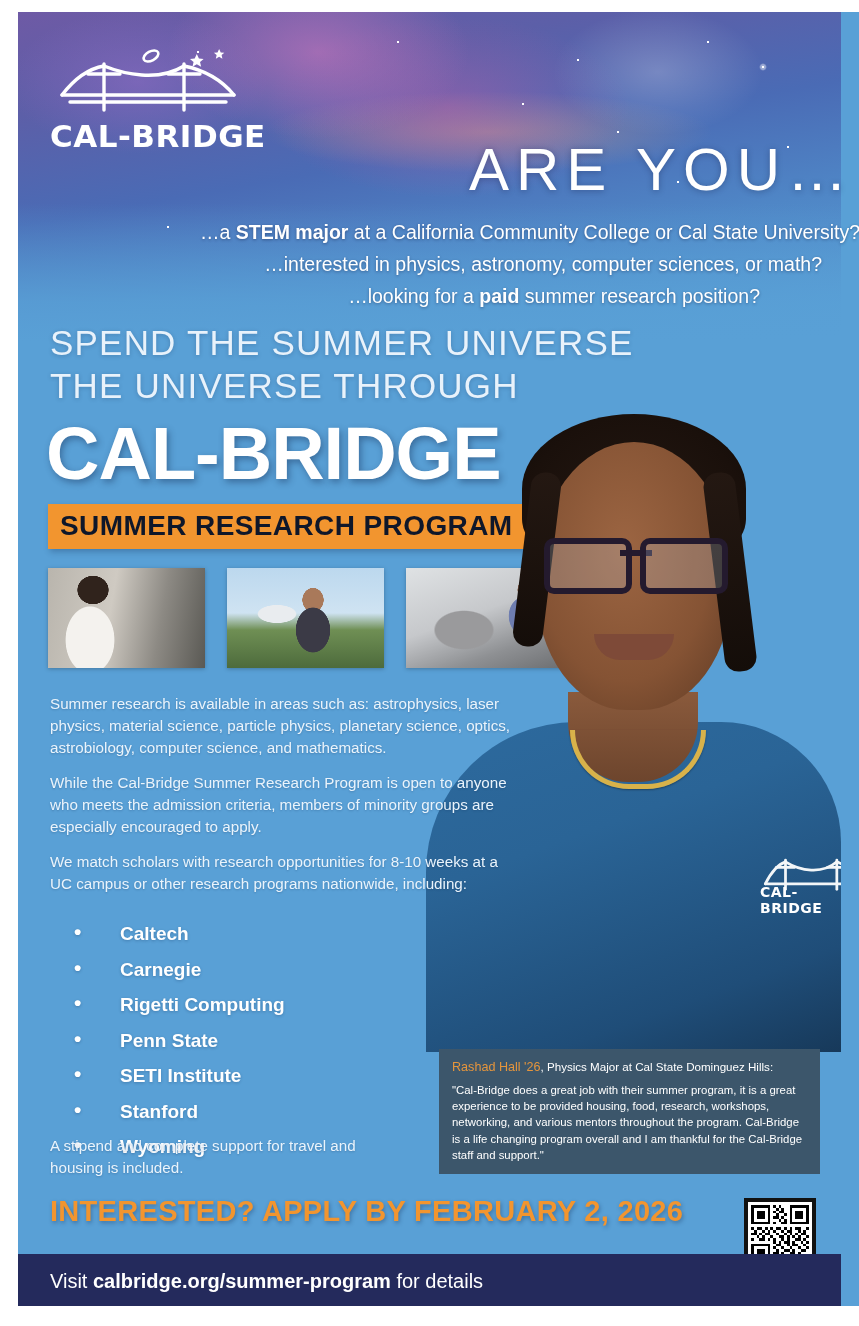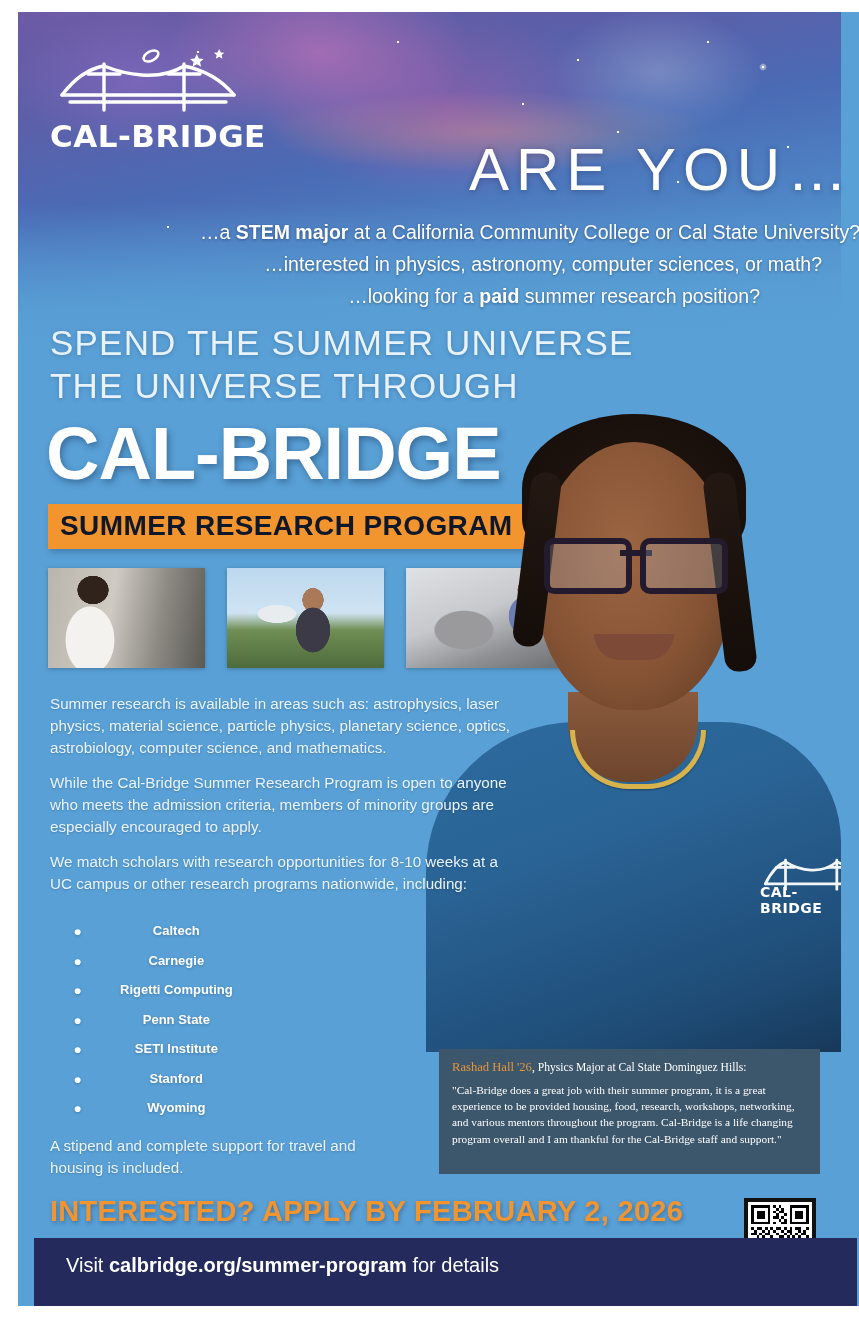--- a/index.html
+++ b/index.html
@@ -117,24 +117,23 @@
     text-shadow:0 1px 2px rgba(20,45,85,.25);
   }
   .p1{top:681px;}
   .p2{top:760px;}
   .p3{top:839px;}
 
   ul.schools{
     position:absolute; left:44px; top:912px; margin:0; padding:0; list-style:none;
   }
   ul.schools li{
-    color:#fff; font-size:13px; font-weight:700; line-height:1;
+    color:#fff; font-size:19px; font-weight:700; line-height:1;
     padding:0 0 16.5px 58px; position:relative;
     text-shadow:0 1px 3px rgba(20,45,85,.3);
-    text-align:center;
   }
   ul.schools li:before{
     content:"•"; position:absolute; left:12px; top:-3px; font-size:21px;
   }
   .stipend{
     position:absolute; left:32px; top:1123px; width:360px;
     color:#eaf4fc; font-size:15.2px; line-height:1.45;
     text-shadow:0 1px 2px rgba(20,45,85,.25);
   }
 
@@ -198,40 +197,40 @@
     opacity:.95;
   }
   .st-logo-word{
     position:absolute; left:342px; top:492px; color:#fff; font-size:14px;
     font-weight:700; letter-spacing:.5px; font-family:"DejaVu Sans",sans-serif;
   }
 
   
   .quote{
     position:absolute; left:421px; top:1037px; width:381px; height:125px;
-    background:#3c566b; padding:10px 13px 0 13px; box-sizing:border-box;font-family:Liberation Serif, serif;
+    background:#3c566b; padding:10px 13px 0 13px; box-sizing:border-box;
   }
   .quote .who{font-size:11.6px; color:#ffffff; line-height:1.35;}
   .quote .who b{color:#e5953c; font-weight:400; font-size:12.6px;}
   .quote .body{font-size:11.4px; color:#fff; line-height:1.42; margin-top:6px;}
 
   
   .cta{
     position:absolute; left:32px; top:1183px;
     color:#f2952f; font-size:29px; font-weight:700; letter-spacing:.3px;
     text-shadow:1px 2px 4px rgba(20,45,85,.4);
   }
   .qr{
     position:absolute; left:726px; top:1186px; width:72px; height:72px;
     background:#fff; border:4px solid #111; box-sizing:border-box; padding:3px;
   }
   .qr svg{display:block; width:100%; height:100%;}
 
   .footer{
-    position:absolute; left:16px; bottom:0; width:823px; height:68px;
+    position:absolute; left:0; bottom:0; width:823px; height:52px;
     background:#242a5c;
   }
   .footer .txt{
     position:absolute; left:32px; top:16px; color:#fff; font-size:20px; font-weight:300;
   }
   .footer .txt b{font-weight:700;}
 </style>
 </head>
 <body>
 

